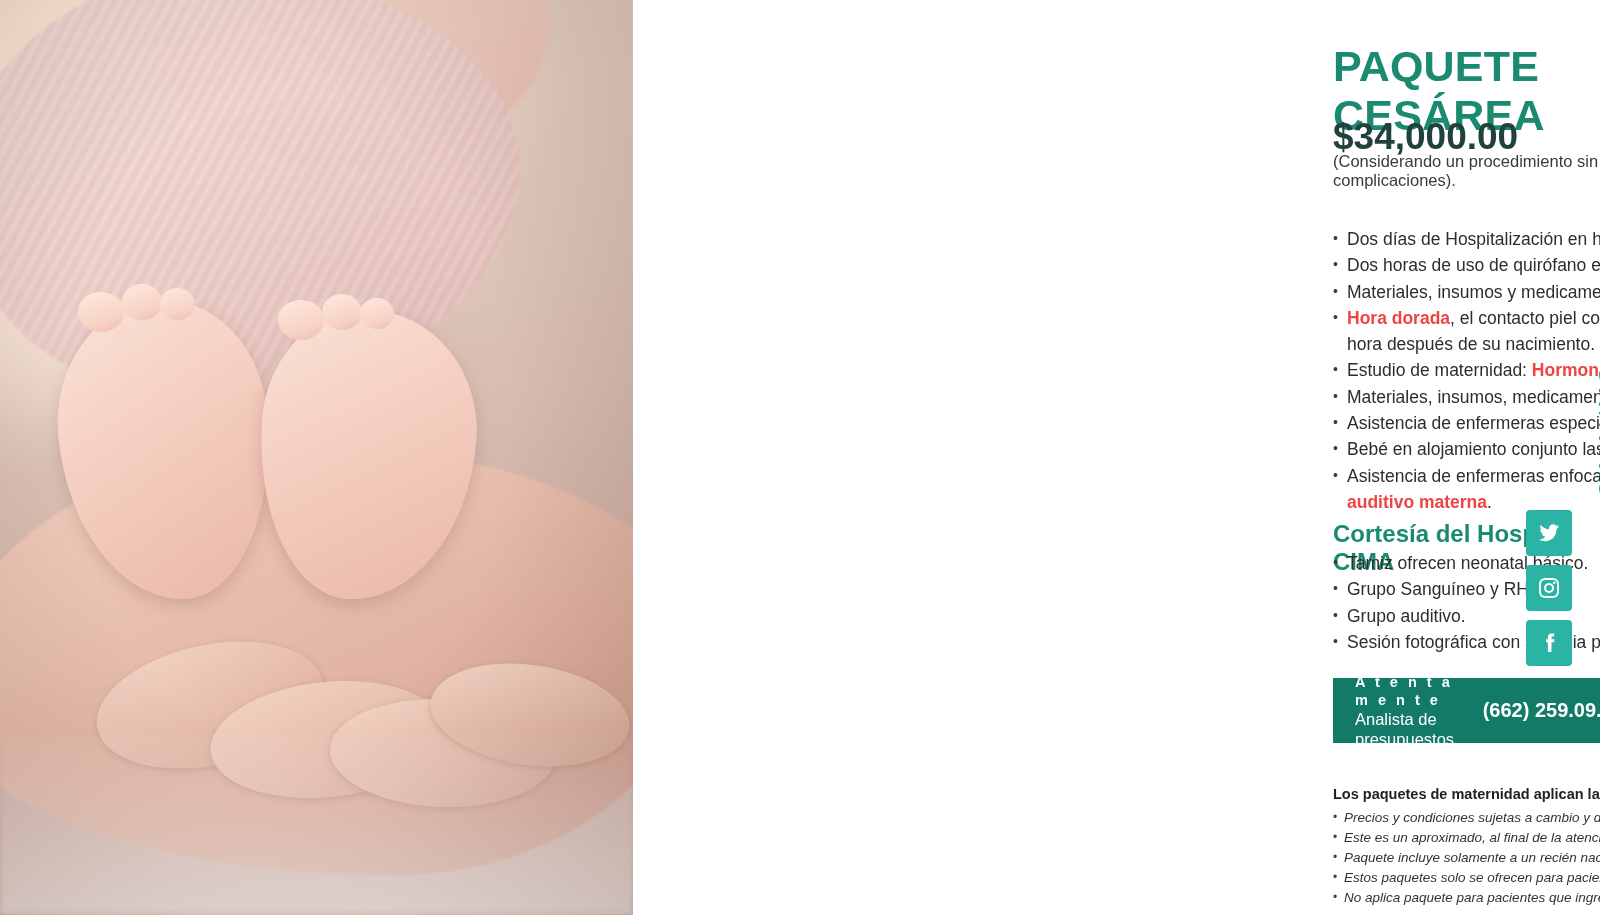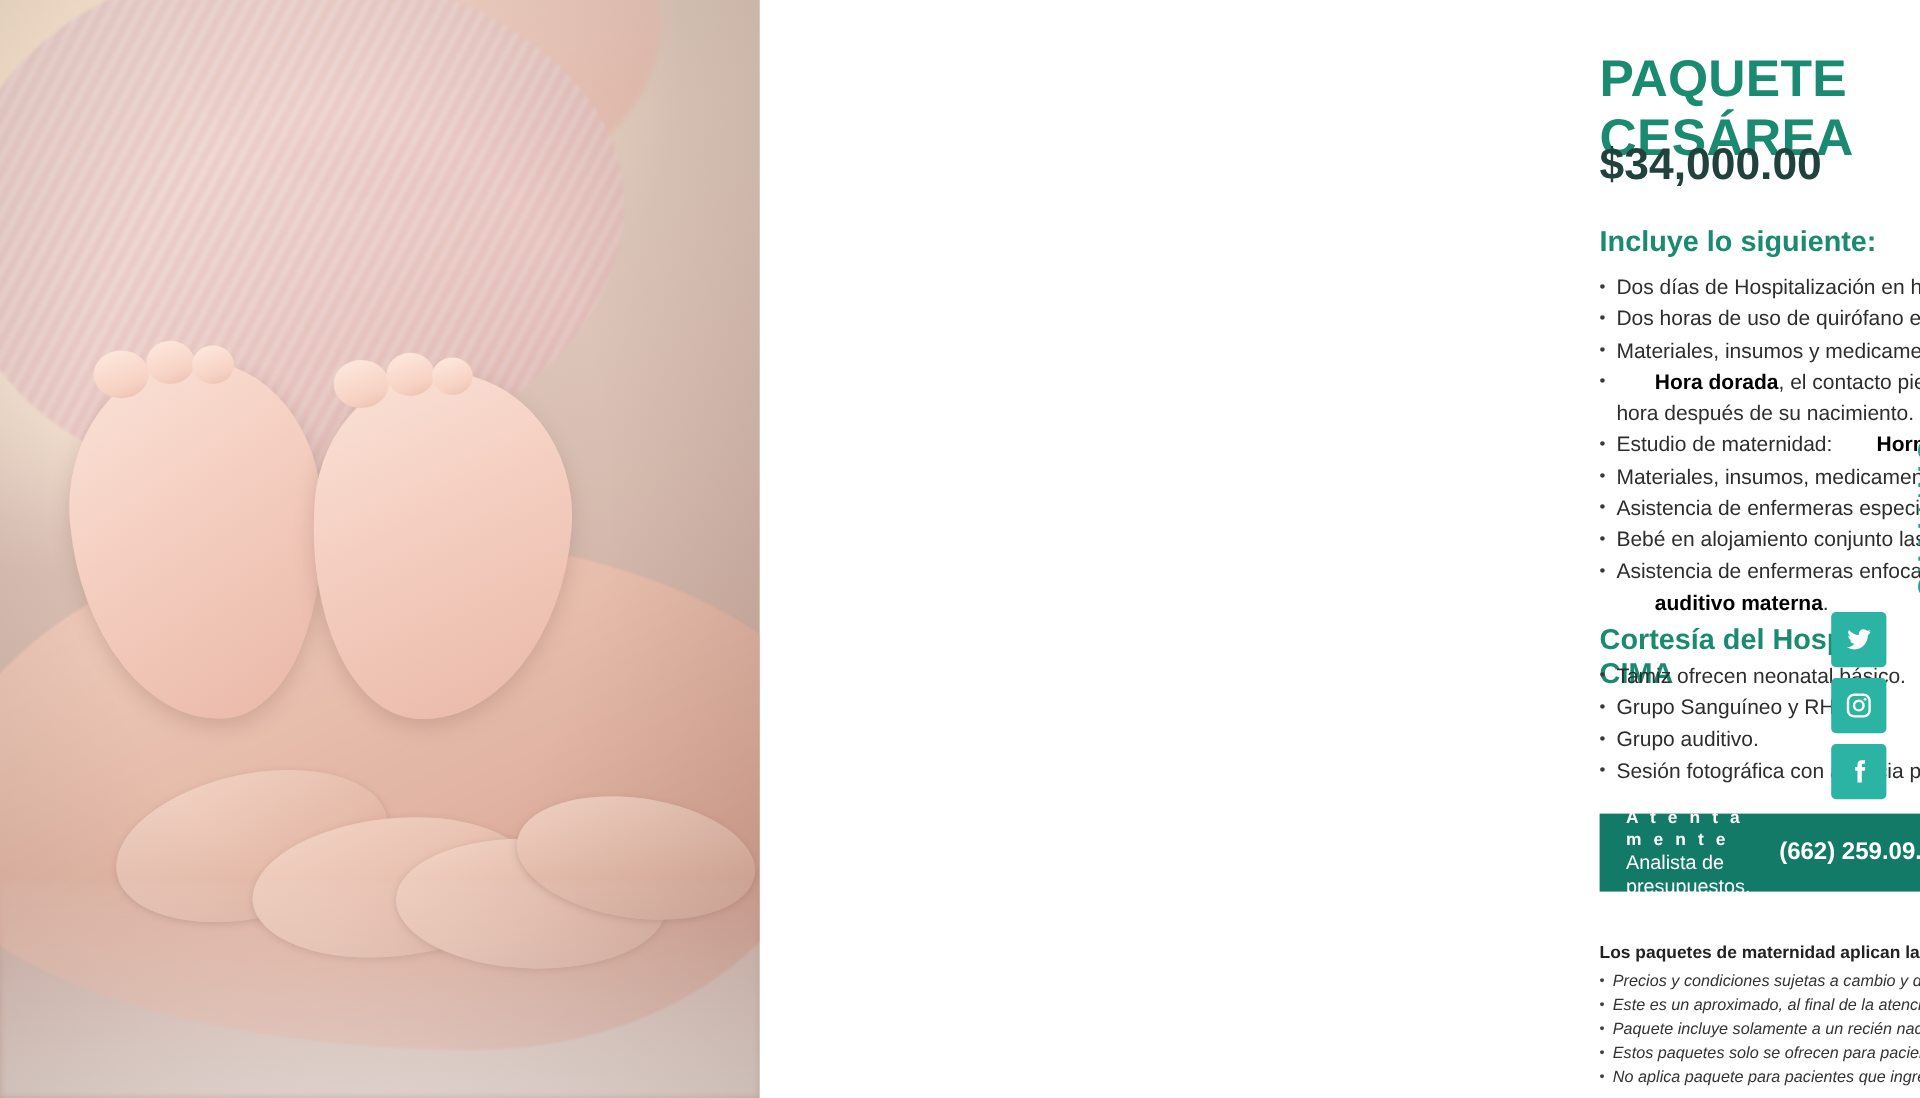--- a/index.html
+++ b/index.html
@@ -177,21 +177,21 @@
     color: #2d2d2d;
   }
   ul.list li::before {
     content: "•";
     position: absolute;
     left: 0;
     top: -1px;
     color: #3a3a3a;
     font-size: 14px;
   }
-  ul.list li b { color: #000000; font-weight: bold; margin-left: 32px; }
+  ul.list li b { color: #ef4444; font-weight: bold; }
   ul.list li .plain { color: #2d2d2d; }
 
   
   .side-label {
     position: absolute;
     right: 6px;
     top: 356px;
     width: 150px;
     text-align: center;
     font-size: 25px;
@@ -370,22 +370,22 @@
     <div class="toes" style="left:322px; top:294px; width:40px; height:36px;"></div>
     <div class="toes" style="left:360px; top:298px; width:34px; height:31px;"></div>
     <div class="tulle"></div>
     <div class="vignette"></div>
   </div>
 
   <div class="content">
 
     <div class="title">PAQUETE CESÁREA</div>
     <div class="price">$34,000.00</div>
-
-    <div class="sec-head sec-includes">Incluye lo siguiente:</div>
+    <div class="price-note">(Considerando un procedimiento sin complicaciones).</div>
+
     <ul class="list list-includes">
       <li><span class="plain">Dos días de Hospitalización en habitación estándar.</span></li>
       <li><span class="plain">Dos horas de uso de quirófano en Ginecología.</span></li>
       <li><span class="plain">Materiales, insumos y medicamento de rutina.</span></li>
       <li><b>Hora dorada</b><span class="plain">, el contacto piel con piel de recién nacido con su mamá, en la primer hora después de su nacimiento.</span></li>
       <li><span class="plain">Estudio de maternidad: </span><b>Hormona de tiroides –TSH.</b></li>
       <li><span class="plain">Materiales, insumos, medicamentos propios de la valoración del recién nacido.</span></li>
       <li><span class="plain">Asistencia de enfermeras especializadas en neonatos.</span></li>
       <li><span class="plain">Bebé en alojamiento conjunto las 24 horas (Opcional).</span></li>
       <li><span class="plain">Asistencia de enfermeras enfocadas en parto informado y respetado, así como en </span><b>auditivo materna</b><span class="plain">.</span></li>

